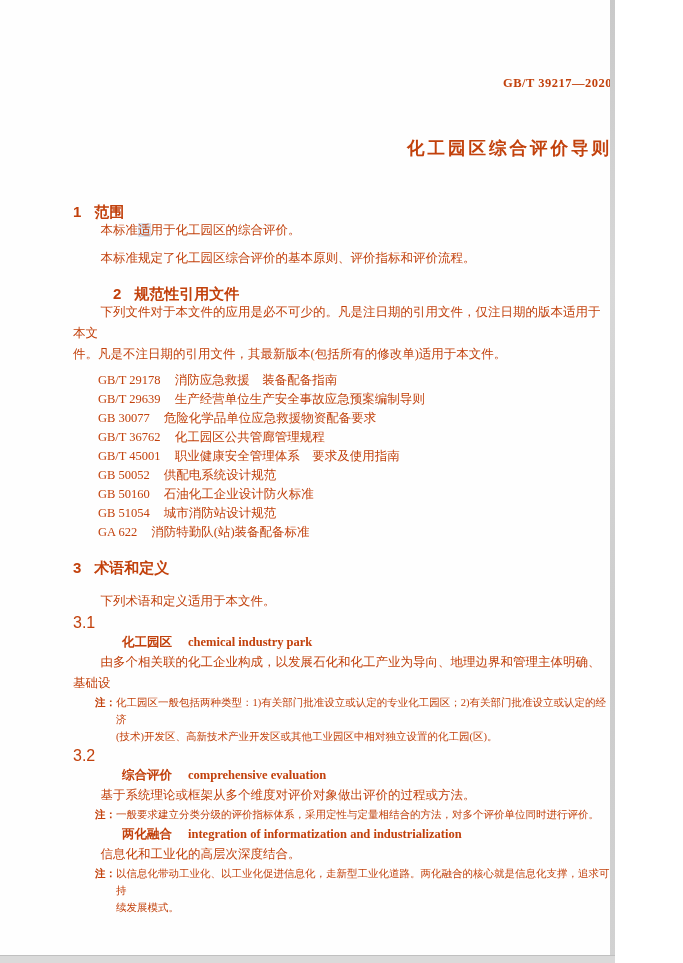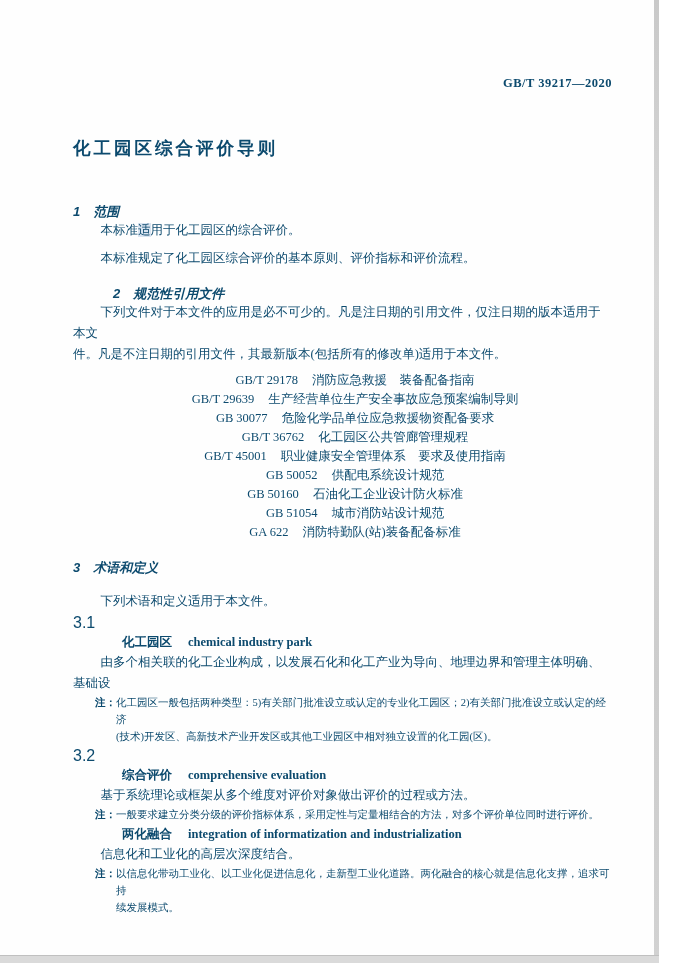--- a/index.html
+++ b/index.html
@@ -7,22 +7,21 @@
     padding: 0;
     background: #ffffff;
   }
   .scan-page {
     position: relative;
     width: 615px;
     height: 963px;
     background: #fefefe;
     overflow: hidden;
     font-family: "Liberation Serif", "DejaVu Serif", serif;
-    color: #0c4a6e;
-    padding-left: 44px;
+    color: #c2410c;
   }
   .edge-right {
     position: absolute;
     top: 0; right: 0;
     width: 5px; height: 100%;
     background: linear-gradient(180deg, #c9c9c9 0%, #d8d8d8 30%, #cccccc 70%, #d2d2d2 100%);
   }
   .edge-bottom {
     position: absolute;
     left: 0; bottom: 0;
@@ -39,45 +38,44 @@
     margin-top: 76px;
     line-height: 15px;
     text-align: right;
     font-size: 12.5px;
     font-weight: bold;
     letter-spacing: 0.5px;
   }
   .doc-title {
     margin: 45px 0 0 0;
     line-height: 24px;
-    text-align: left;
+    text-align: right;
     font-family: "Liberation Sans", "DejaVu Sans", sans-serif;
     font-size: 17.5px;
     font-weight: bold;
     letter-spacing: 3px;
   }
   .section-heading {
     font-family: "Liberation Sans", "DejaVu Sans", sans-serif;
-    font-size: 13px;
+    font-size: 15px;
     font-weight: bold;
     line-height: 17px;
-    font-style: italic;
   }
   .sh-1 { margin-top: 43px; }
   .sh-2 { margin-top: 16px; margin-left: 40px; }
   .sh-3 { margin-top: 17px; }
   .section-heading .sec-num { margin-right: 13px; }
   .body-line {
     font-size: 12.5px;
     line-height: 21px;
   }
   .indent { text-indent: 2.2em; }
   .para-1 { margin-top: 7px; }
   .para-2 { }
-  .refs { margin-top: 6px; margin-left: 25px; text-align: center; }
+  .refs { margin-top: 6px; margin-left: 25px; }
   .ref-row { font-size: 12.5px; line-height: 19px; }
   .ref-code { margin-right: 14px; }
   .intro-line { margin-top: 15px; }
   .term-block { margin: 0; }
   .term-num {
     font-family: "Liberation Sans", "DejaVu Sans", sans-serif;
     font-size: 16px;
     line-height: 17px;
     margin-top: 2px;
   }
@@ -149,21 +147,21 @@
 
     <div class="term-block">
       <div class="term-num">3.1</div>
       <div class="term-line">
         <span class="term-zh">化工园区</span><span class="term-en">chemical industry park</span>
       </div>
       <div class="body-line indent">由多个相关联的化工企业构成，以发展石化和化工产业为导向、地理边界和管理主体明确、基础设</div>
       <div class="note">
         <span class="note-label">注：</span>
         <div>
-          <div>化工园区一般包括两种类型：5)有关部门批准设立或认定的专业化工园区；2)有关部门批准设立或认定的经济</div>
+          <div>化工园区一般包括两种类型：1)有关部门批准设立或认定的专业化工园区；2)有关部门批准设立或认定的经济</div>
           <div>(技术)开发区、高新技术产业开发区或其他工业园区中相对独立设置的化工园(区)。</div>
         </div>
       </div>
     </div>
 
     <div class="term-block">
       <div class="term-num">3.2</div>
       <div class="term-line">
         <span class="term-zh">综合评价</span><span class="term-en">comprehensive evaluation</span>
       </div>

